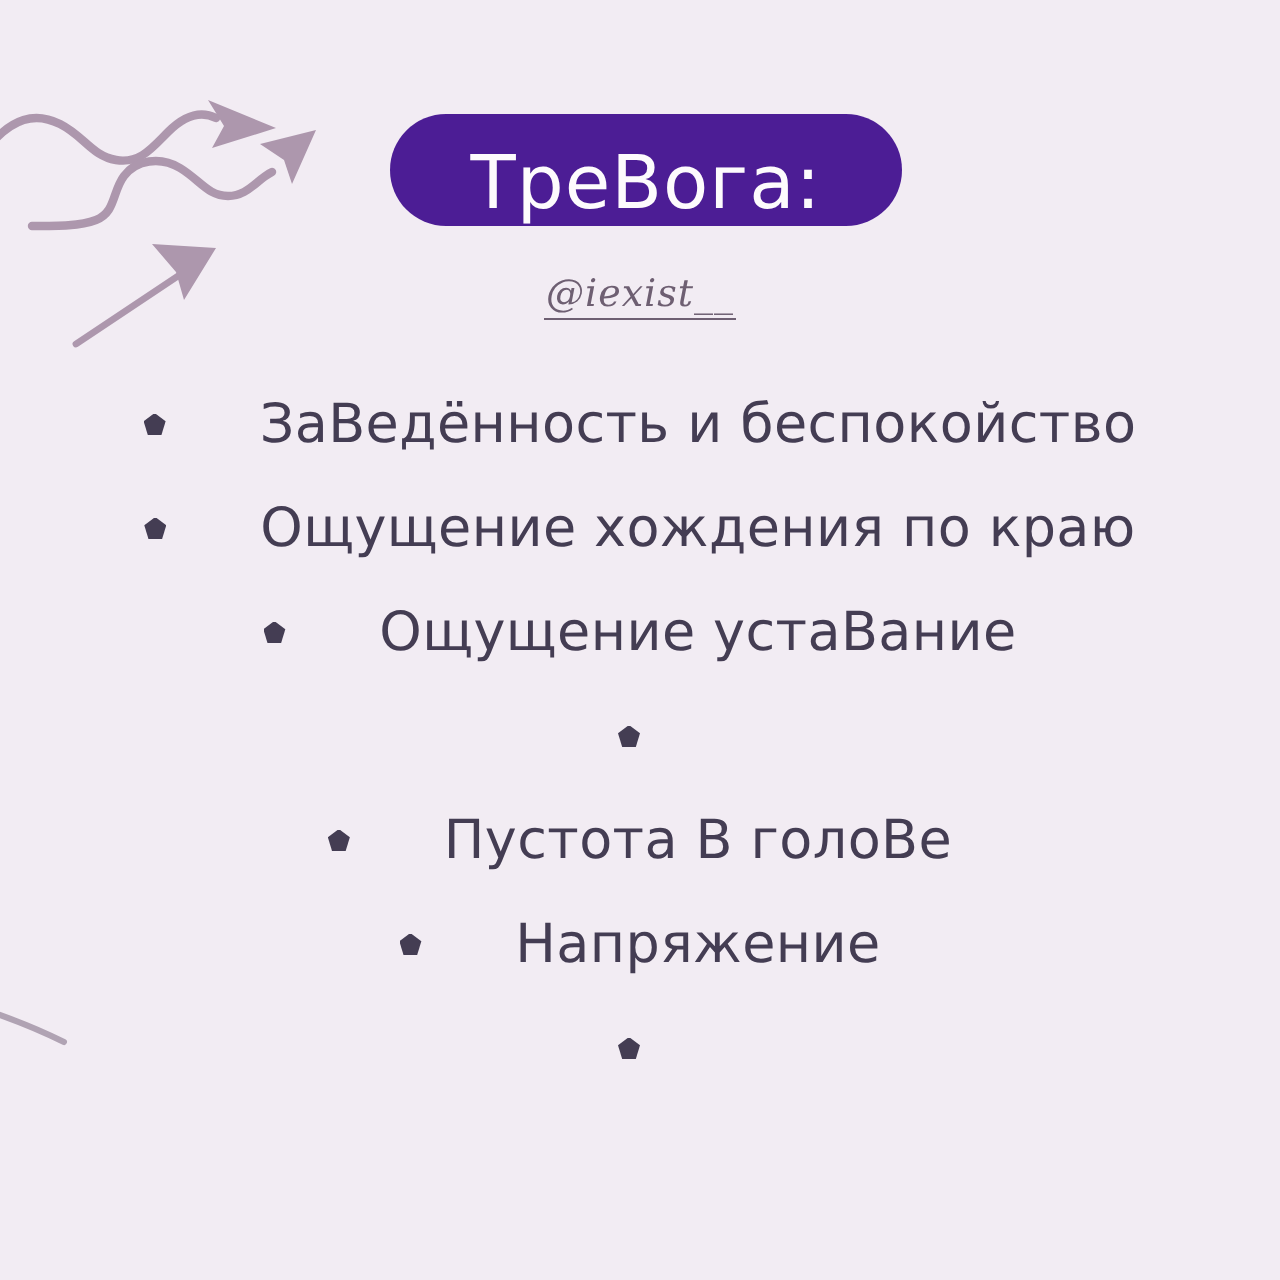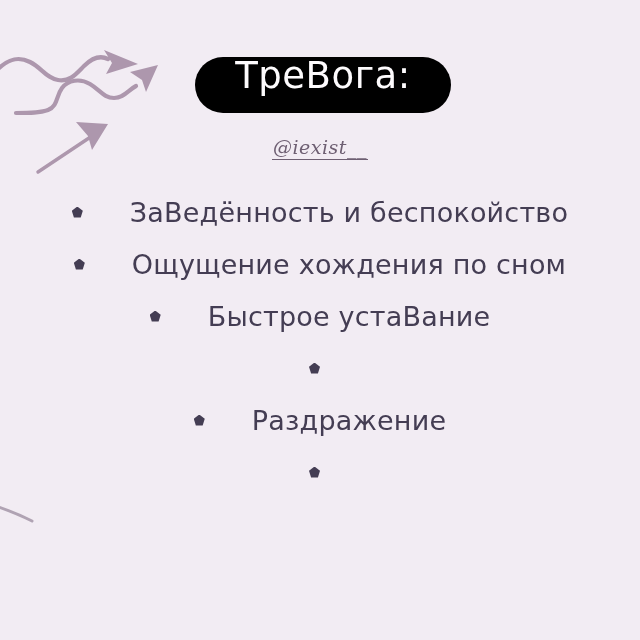--- a/index.html
+++ b/index.html
@@ -31,24 +31,24 @@
     pointer-events: none;
   }
 
   
   #title-pill {
     position: absolute;
     left: 195px;
     top: 57px;
     width: 256px;
     height: 56px;
-    background: #000000;
+    background: #4c1d95;
     border-radius: 28px / 28px;
     display: flex;
-    align-items: flex-start;
+    align-items: flex-end;
     justify-content: center;
   }
   #title-text {
     color: #fdfbfd;
     font-family: "DejaVu Sans", sans-serif;
     font-size: 37px;
     font-weight: 400;
     letter-spacing: 0.5px;
     line-height: 1;
     padding-bottom: 3px;
@@ -146,31 +146,35 @@
     <span id="handle-text">@iexist__</span>
   </div>
 
   <ul id="symptom-list">
     <li class="symptom-item">
       <span class="bullet-icon"></span>
       <span class="symptom-label">ЗаВедённость и беспокойство</span>
     </li>
     <li class="symptom-item">
       <span class="bullet-icon"></span>
-      <span class="symptom-label">Ощущение хождения по сном</span>
+      <span class="symptom-label">Ощущение хождения по краю</span>
     </li>
     <li class="symptom-item">
       <span class="bullet-icon"></span>
-      <span class="symptom-label">Быстрое устаВание</span>
+      <span class="symptom-label">Ощущение устаВание</span>
     </li>
     <li class="symptom-item">
       <span class="bullet-icon"></span>
     </li>
     <li class="symptom-item">
       <span class="bullet-icon"></span>
-      <span class="symptom-label">Раздражение</span>
+      <span class="symptom-label">Пустота В голоВе</span>
+    </li>
+    <li class="symptom-item">
+      <span class="bullet-icon"></span>
+      <span class="symptom-label">Напряжение</span>
     </li>
     <li class="symptom-item">
       <span class="bullet-icon"></span>
     </li>
   </ul>
 
 </div>
 
 </body></html>

